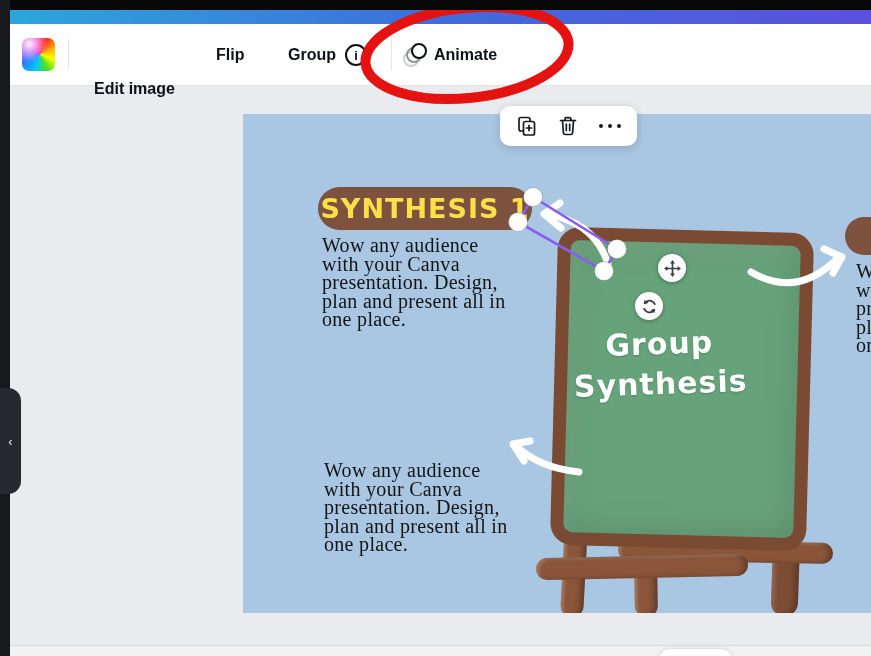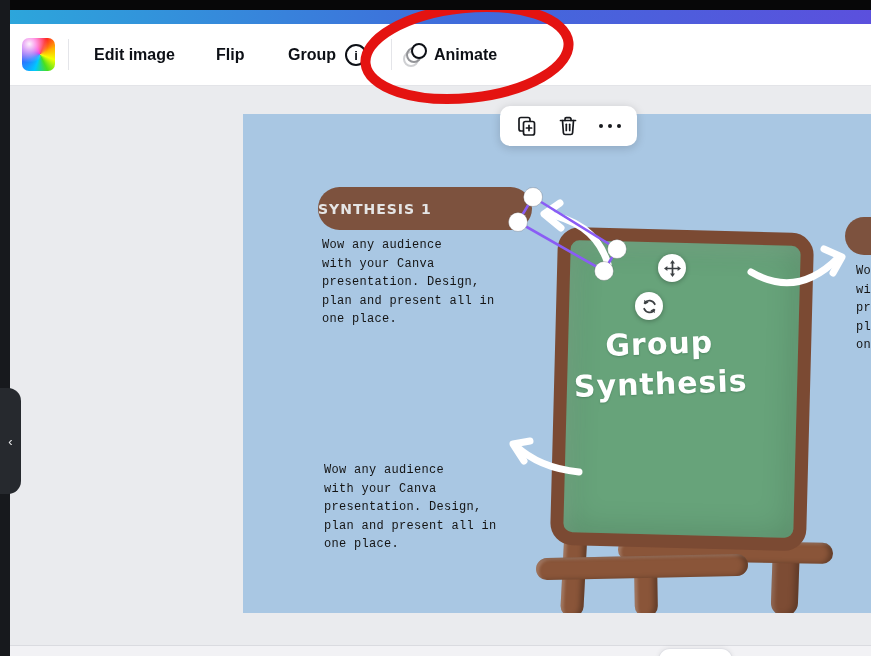--- a/index.html
+++ b/index.html
@@ -28,23 +28,23 @@
   .animate-icon .main{left:8px;top:0;border:2.4px solid #0d1016;background:#fff;}
   
   .left-strip{position:absolute;left:0;top:0;width:10px;height:656px;background:#17191d;z-index:56;}
   .left-tab{position:absolute;left:0;top:388px;width:21px;height:106px;background:#26292e;
         border-radius:0 13px 13px 0;z-index:57;display:flex;align-items:center;justify-content:center;cursor:pointer;}
   .left-tab span{color:#e8e9ea;font-size:13px;line-height:1;}
   
   .slide{position:absolute;left:243px;top:114px;width:628px;height:499px;background:#a9c7e3;
         overflow:hidden;z-index:5;}
   .pill{position:absolute;background:#7d523e;border-radius:22px;display:flex;align-items:center;
-        color:#e5e5e5;font-family:"DejaVu Sans",sans-serif;font-weight:700;
-        font-size:14px;letter-spacing:1px;cursor:pointer;}
-  .hand-text{position:absolute;font-family:Liberation Mono, monospace;font-size:12px;line-height:18.5px;
+        justify-content:center;color:#fde047;font-family:"DejaVu Sans",sans-serif;font-weight:700;
+        font-size:27px;letter-spacing:1px;cursor:pointer;}
+  .hand-text{position:absolute;font-family:Liberation Serif, serif;font-size:20px;line-height:18.5px;
         color:#141414;letter-spacing:.3px;cursor:pointer;white-space:nowrap;}
   
   .easel div{position:absolute;}
   .board-back{left:497px;top:152px;width:58px;height:250px;background:#5c9870;transform:rotate(5deg);}
   .board-post{left:534px;top:130px;width:27px;height:372px;background:#7d4c34;border-radius:13px;
         transform:rotate(2deg);box-shadow:inset -4px 0 6px rgba(0,0,0,.25), inset 3px 2px 4px rgba(255,255,255,.18);}
   .board{left:311px;top:116px;width:230px;height:292px;background:#67a37a;border:13px solid #7b4a33;
         border-radius:22px;transform:rotate(1.5deg);cursor:pointer;
         box-shadow:inset 0 0 34px rgba(0,0,0,.16), inset 6px 8px 18px rgba(255,255,255,.12);}
   .leg{background:#8a5539;border-radius:11px;
@@ -198,21 +198,21 @@
           <b></b>
           <b></b>
           <b></b>
         </span>
     </button>
   </div>
 
   <div class="toolbar">
     <div class="swatch"></div>
     <div class="tb-divider" style="left:68px;"></div>
-    <button class="tb-item" style="left:94px;">Edit image</button>
+    <button class="tb-item" style="left:94px;margin-top:34px;">Edit image</button>
     <button class="tb-item" style="left:216px;">Flip</button>
     <button class="tb-item" style="left:288px;">Group</button>
     <div class="info-btn">
       <span>i</span>
     </div>
     <div class="tb-divider" style="left:391px;"></div>
     <div class="animate-icon">
       <i class="g2"></i>
         <i class="g1"></i>
         <i class="main"></i>

